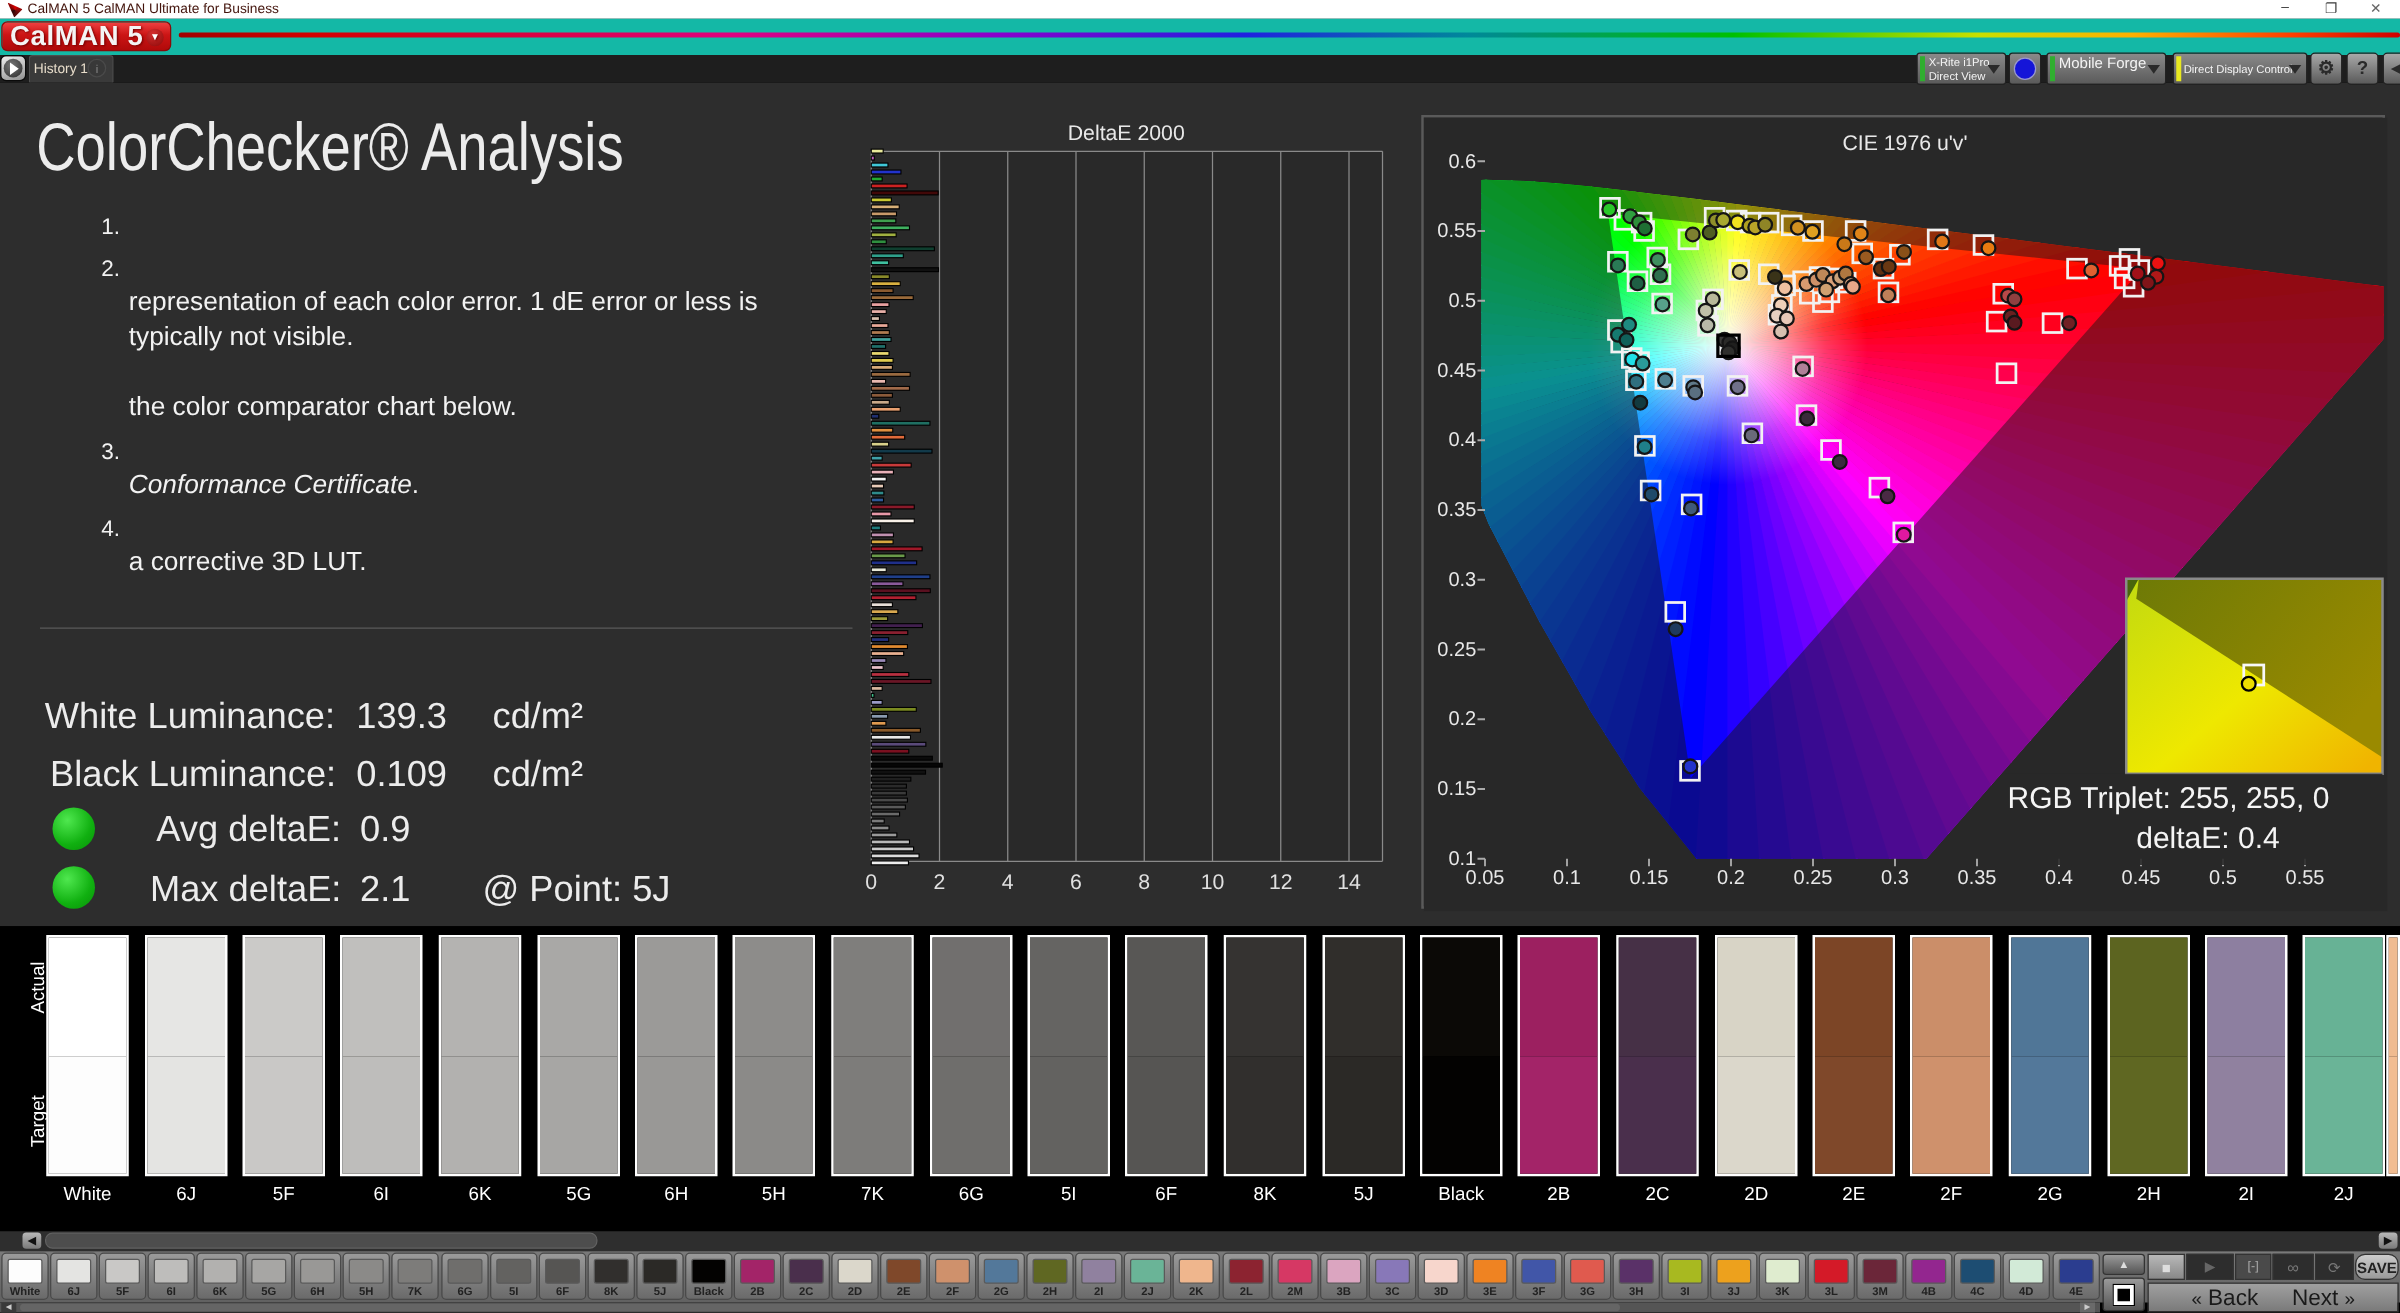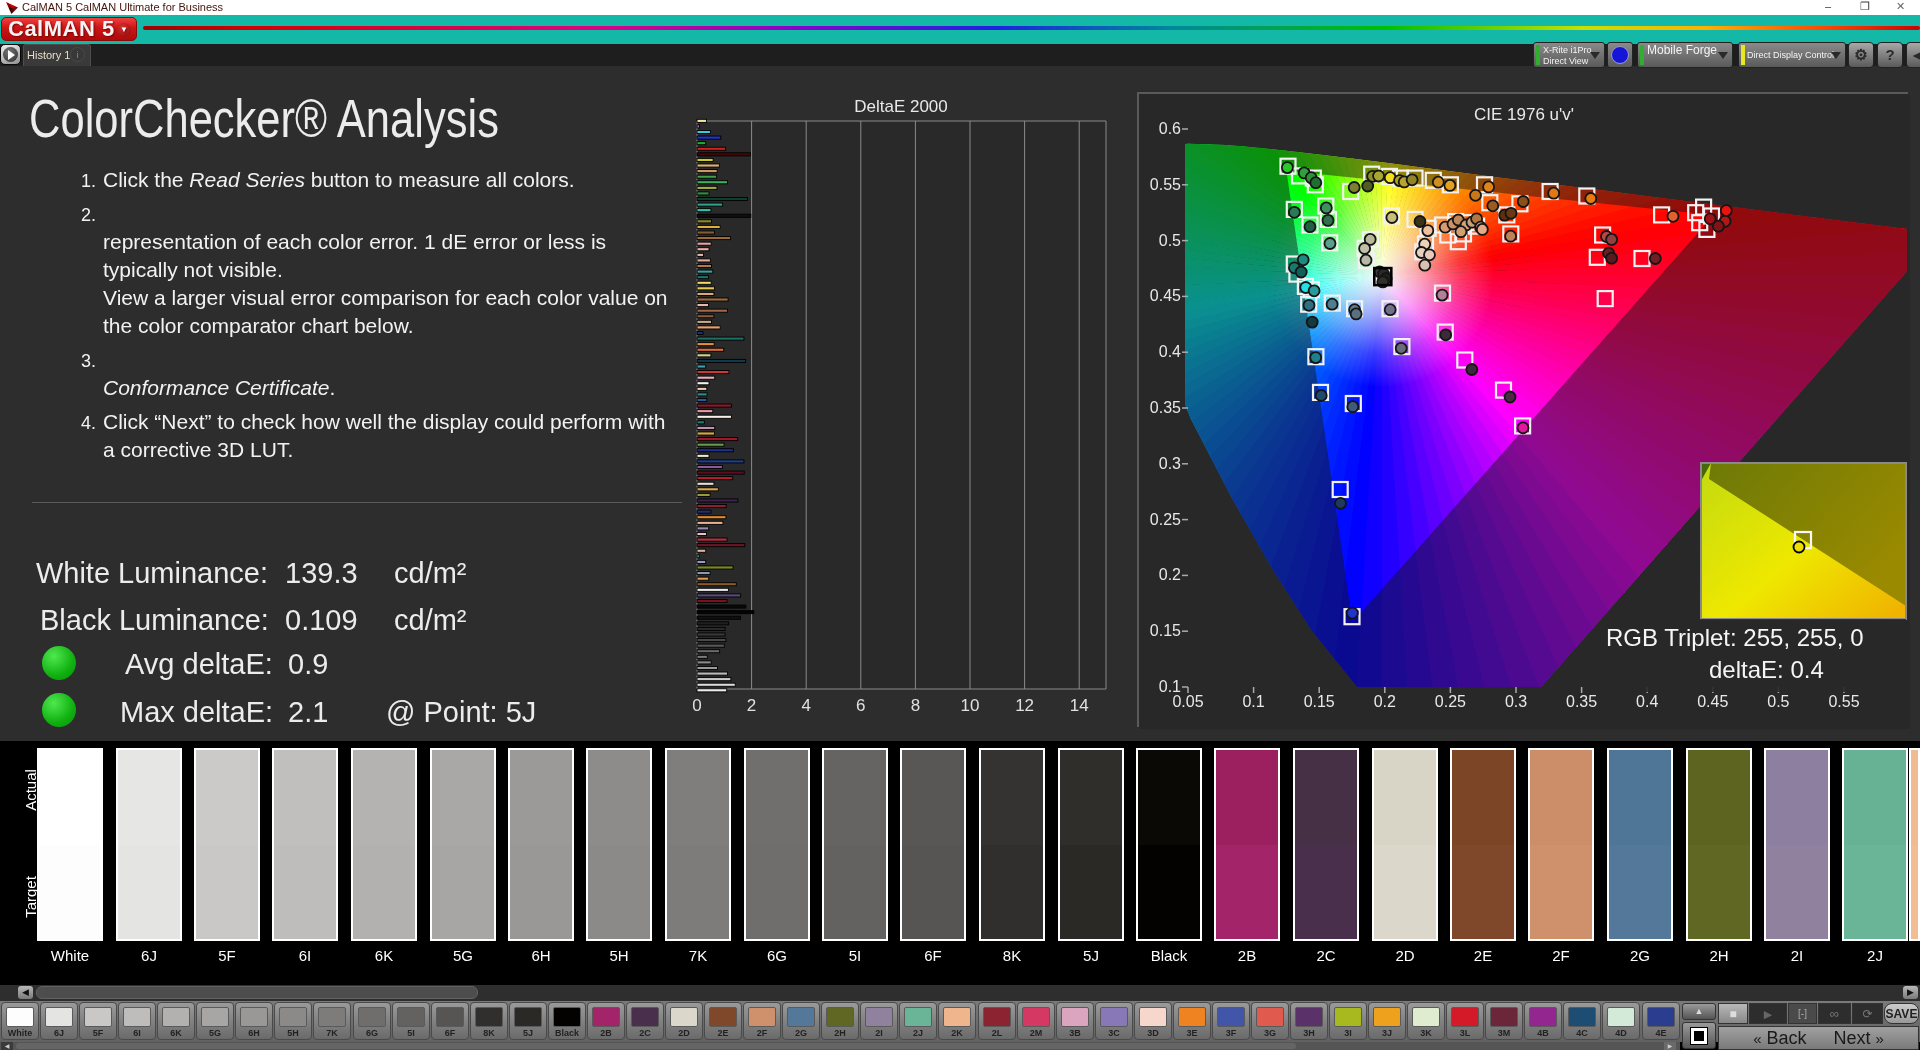--- a/index.html
+++ b/index.html
@@ -85,30 +85,27 @@
       <div class="lbl" style="font-size:9px;top:7px;left:8px">Direct Display Control</div>
       <div class="arr"></div>
     </div>
 <div class="sqbtn" style="left:1848px">⚙</div>
 <div class="sqbtn" style="left:1877px">?</div>
 <div class="sqbtn" style="left:1906px">◀</div>
 </div>
 <div id="content">
 <div id="bigtitle">ColorChecker® Analysis</div>
 <div class="ln" style="left:72px;top:99px;width:24px;text-align:right;font-size:18px">1.</div>
-    <div class="ln" style="left:103px;top:96px">Click the <i>Read Series</i> button to measure all colors.</div>
     <div class="ln" style="left:72px;top:133px;width:24px;text-align:right;font-size:18px">2.</div>
     <div class="ln" style="left:103px;top:158px">representation of each color error. 1 dE error or less is</div>
     <div class="ln" style="left:103px;top:186px">typically not visible.</div>
-    <div class="ln" style="left:103px;top:214px">View a larger visual error comparison for each color value on</div>
     <div class="ln" style="left:103px;top:242px">the color comparator chart below.</div>
     <div class="ln" style="left:72px;top:279px;width:24px;text-align:right;font-size:18px">3.</div>
     <div class="ln" style="left:103px;top:304px"><i>Conformance Certificate</i>.</div>
     <div class="ln" style="left:72px;top:341px;width:24px;text-align:right;font-size:18px">4.</div>
-    <div class="ln" style="left:103px;top:338px">Click “Next” to check how well the display could perform with</div>
     <div class="ln" style="left:103px;top:366px">a corrective 3D LUT.</div>
 <div id="sep"></div>
 <div class="prow" style="left:33px;top:485px;width:235px;text-align:right">White Luminance:</div>
 <div class="prow" style="left:285px;top:485px">139.3</div>
 <div class="prow" style="left:394px;top:485px">cd/m²</div>
 <div class="prow" style="left:40px;top:532px;width:228px;text-align:right">Black Luminance:</div>
 <div class="prow" style="left:285px;top:532px">0.109</div>
 <div class="prow" style="left:394px;top:532px">cd/m²</div>
 <div class="pdot" style="top:574px"></div>
 <div class="prow" style="left:125px;top:576px;width:148px;">Avg deltaE:</div>

